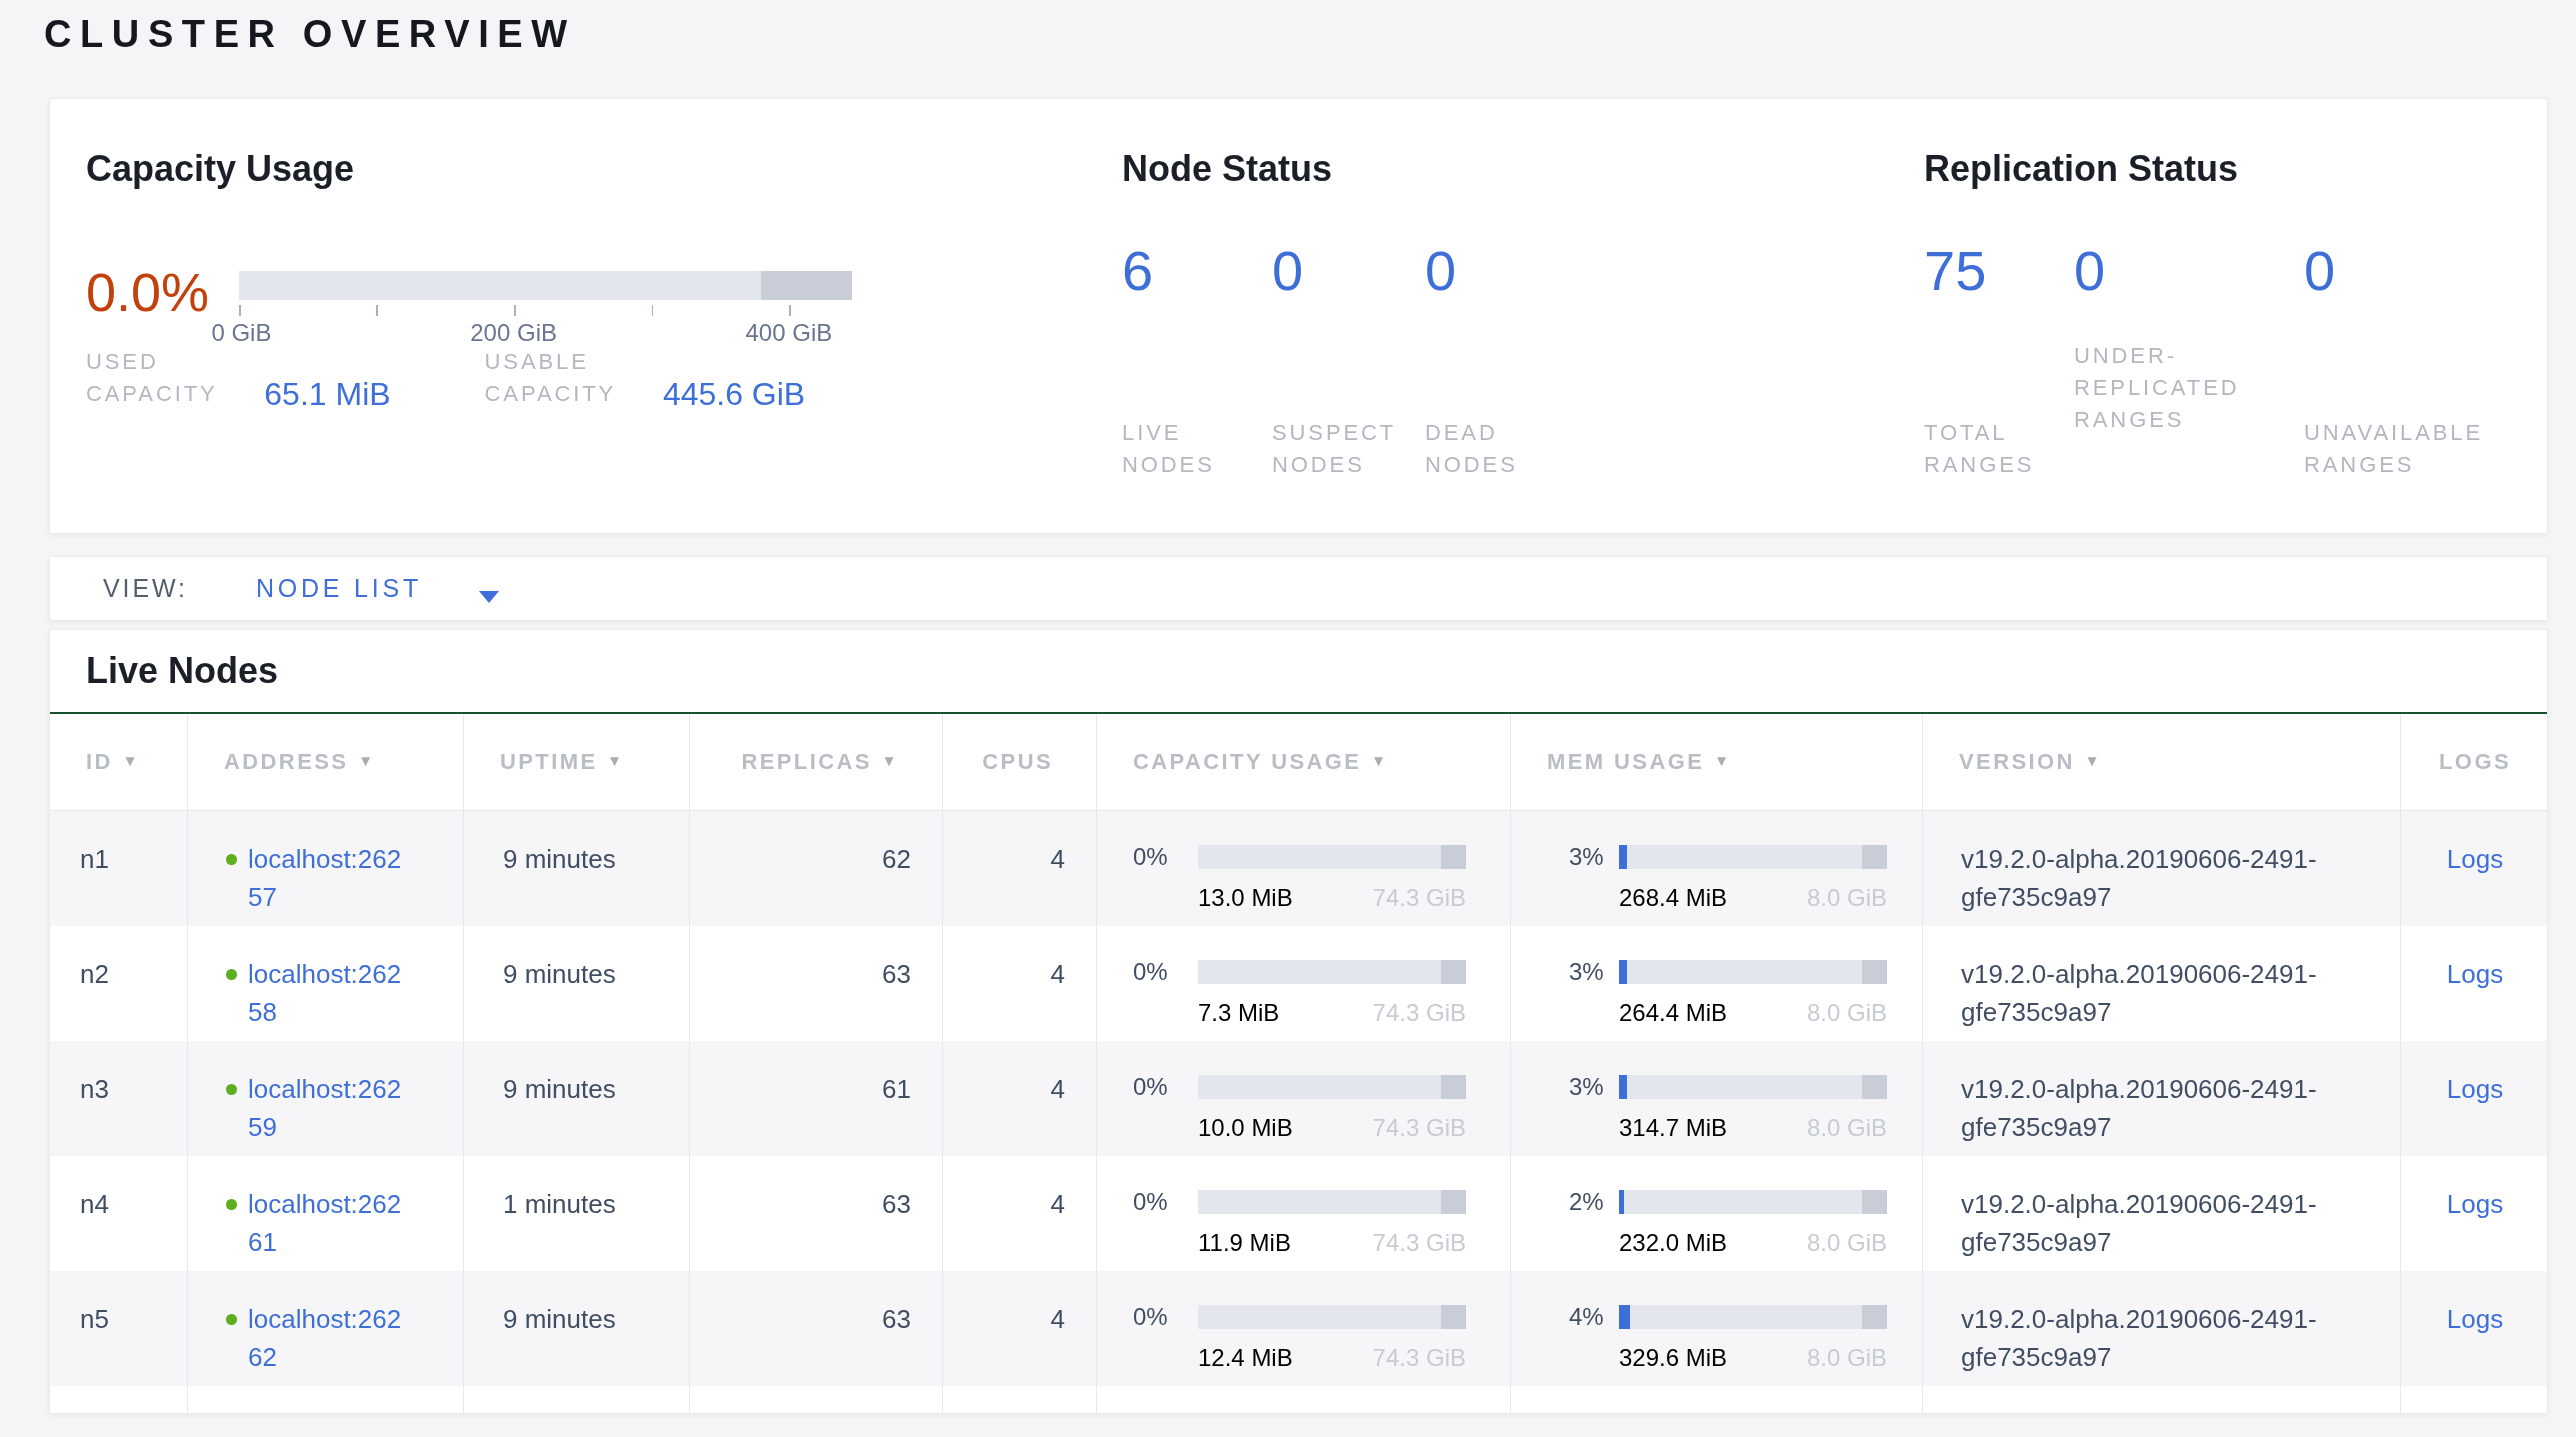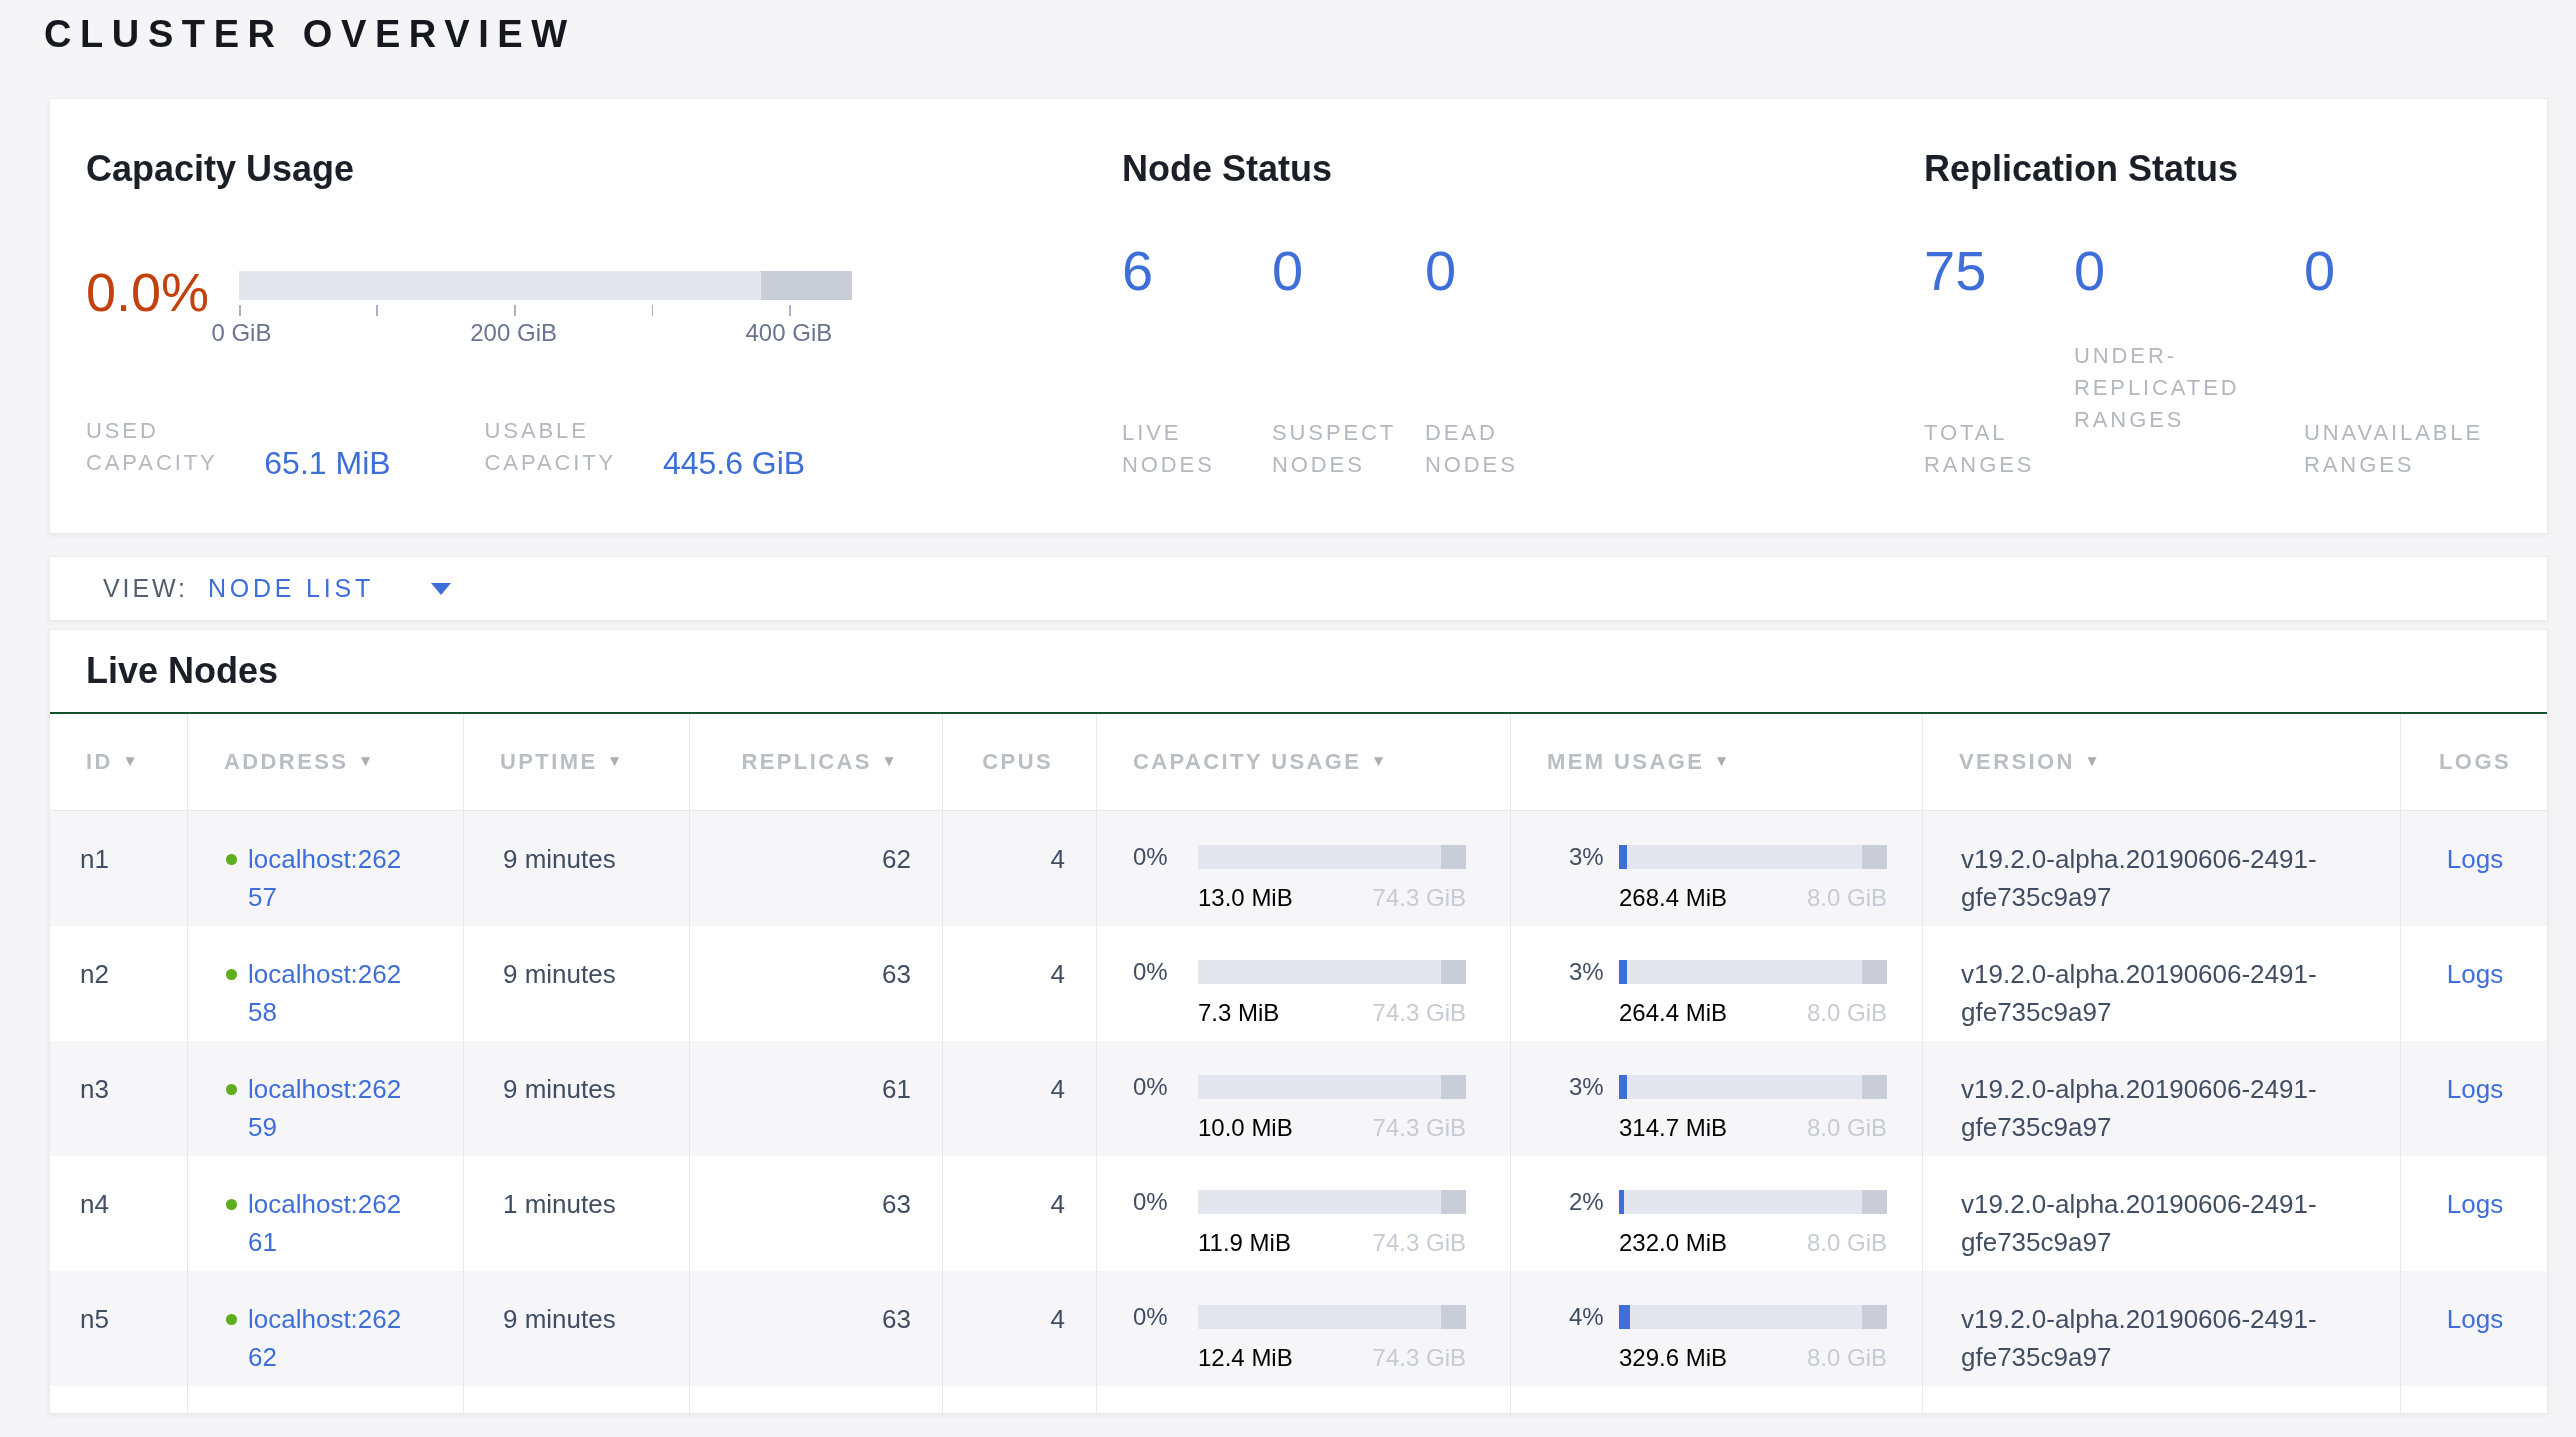--- a/index.html
+++ b/index.html
@@ -28,41 +28,41 @@
   .cap-row { display:flex; align-items:flex-start; margin-top:80px; }
   .cap-pct { width:153px; font-size:54px; font-weight:500; color:#c2410c; margin-top:-9.6px; }
   .cap-chart { position:relative; width:613px; }
   .cap-bar { position:relative; width:613px; height:29px; background:#e4e6ee; }
   .cap-bar .darkseg { position:absolute; top:0; right:0; height:29px; width:14.8%; background:#c9cdd8; }
   .tickrow { position:relative; height:17px; }
   .tick { position:absolute; top:4.8px; width:1.9px; height:11.5px; background:#aab2c2; }
   .ticklabels { position:relative; height:29px; }
   .ticklabel { position:absolute; top:1.9px; transform:translateX(-50%); font-size:24px; color:#6b7590; white-space:nowrap; }
 
-  .cap-stats { display:flex; margin-top:69px; }
+  .cap-stats { display:flex; }
   .stat-pair { display:flex; align-items:flex-end; }
   .stat-pair + .stat-pair { margin-left:94px; }
   .glabel { font-size:22px; letter-spacing:2.9px; color:#b3b7bf; line-height:32px; }
   .stat-pair .glabel { width:163px; }
   .bval { font-size:32px; font-weight:500; color:#3e6fd9; margin-left:15.3px; position:relative; top:2.9px; white-space:nowrap; }
 
   .stats { display:flex; margin-top:50px; }
   .stat { display:flex; flex-direction:column; height:240px; }
   .bignum { font-size:56px; font-weight:500; color:#3e6fd9; line-height:59px; }
   .stat .glabel { margin-top:auto; }
   .sec-nodes .stat:nth-child(1){width:150px;} .sec-nodes .stat:nth-child(2){width:153px;} .sec-nodes .stat:nth-child(3){width:153px;}
   .sec-nodes .glabel{width:125px;}
   .sec-repl .stat:nth-child(1){width:150px;} .sec-repl .stat:nth-child(2){width:230px;} .sec-repl .stat:nth-child(3){width:240px;}
   .sec-repl .stat:nth-child(1) .glabel{width:125px;}
   .sec-repl .stat:nth-child(2) .glabel{width:196px;margin-top:40px;}
   .sec-repl .stat:nth-child(3) .glabel{width:201px;}
 
   
   .view-label { margin-left:53px; font-size:25px; letter-spacing:2.9px; color:#545f6e; }
-  .view-select { display:flex; align-items:center; margin-left:20px; cursor:pointer;gap:30px; }
+  .view-select { display:flex; align-items:flex-end; margin-left:68px; cursor:pointer;gap:30px; }
   .view-value { font-size:25px; letter-spacing:3.8px; font-weight:500; color:#3e6fd9; }
   .caret { width:0; height:0; border-left:10.5px solid transparent; border-right:10.5px solid transparent;
     border-top:12.5px solid #3e6fd9; margin-left:27px; }
 
   
   .tbl-heading { margin:20px 0 0 36px; font-size:36px; font-weight:700; color:#1b1f27; line-height:42px; }
   .grid { display:grid; grid-template-columns:138px 276px 226px 253px 154px 414px 412px 478px 148px; }
   .hrow { margin-top:20px; height:99px; border-top:2px solid #14532d; border-bottom:1px solid #e8e9ec; }
   .hcell { display:flex; align-items:center; border-right:1px solid #e8e9ec;
     font-size:22px; font-weight:700; letter-spacing:2.4px; color:#b9bdc4; padding-left:36px; white-space:nowrap; }

